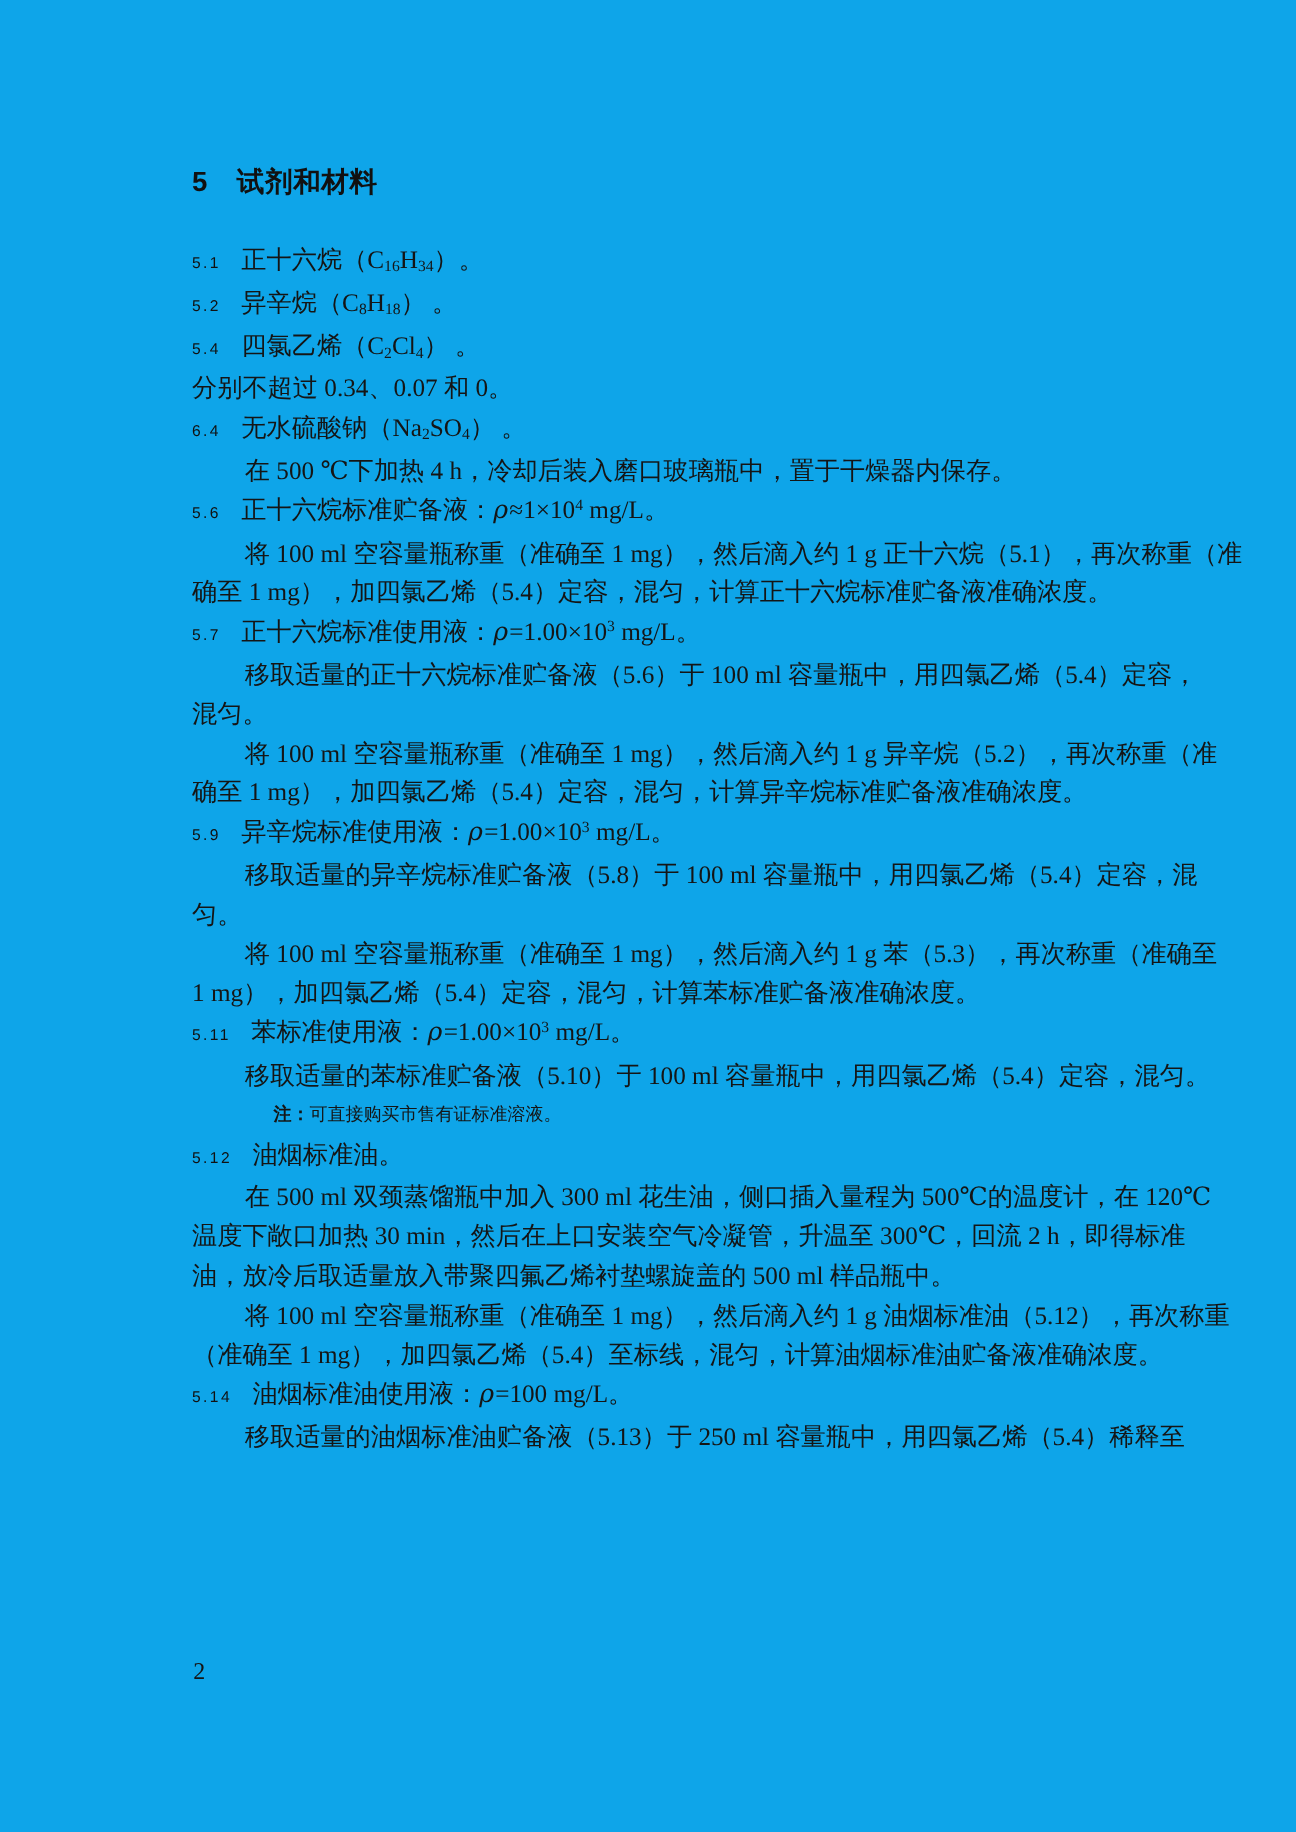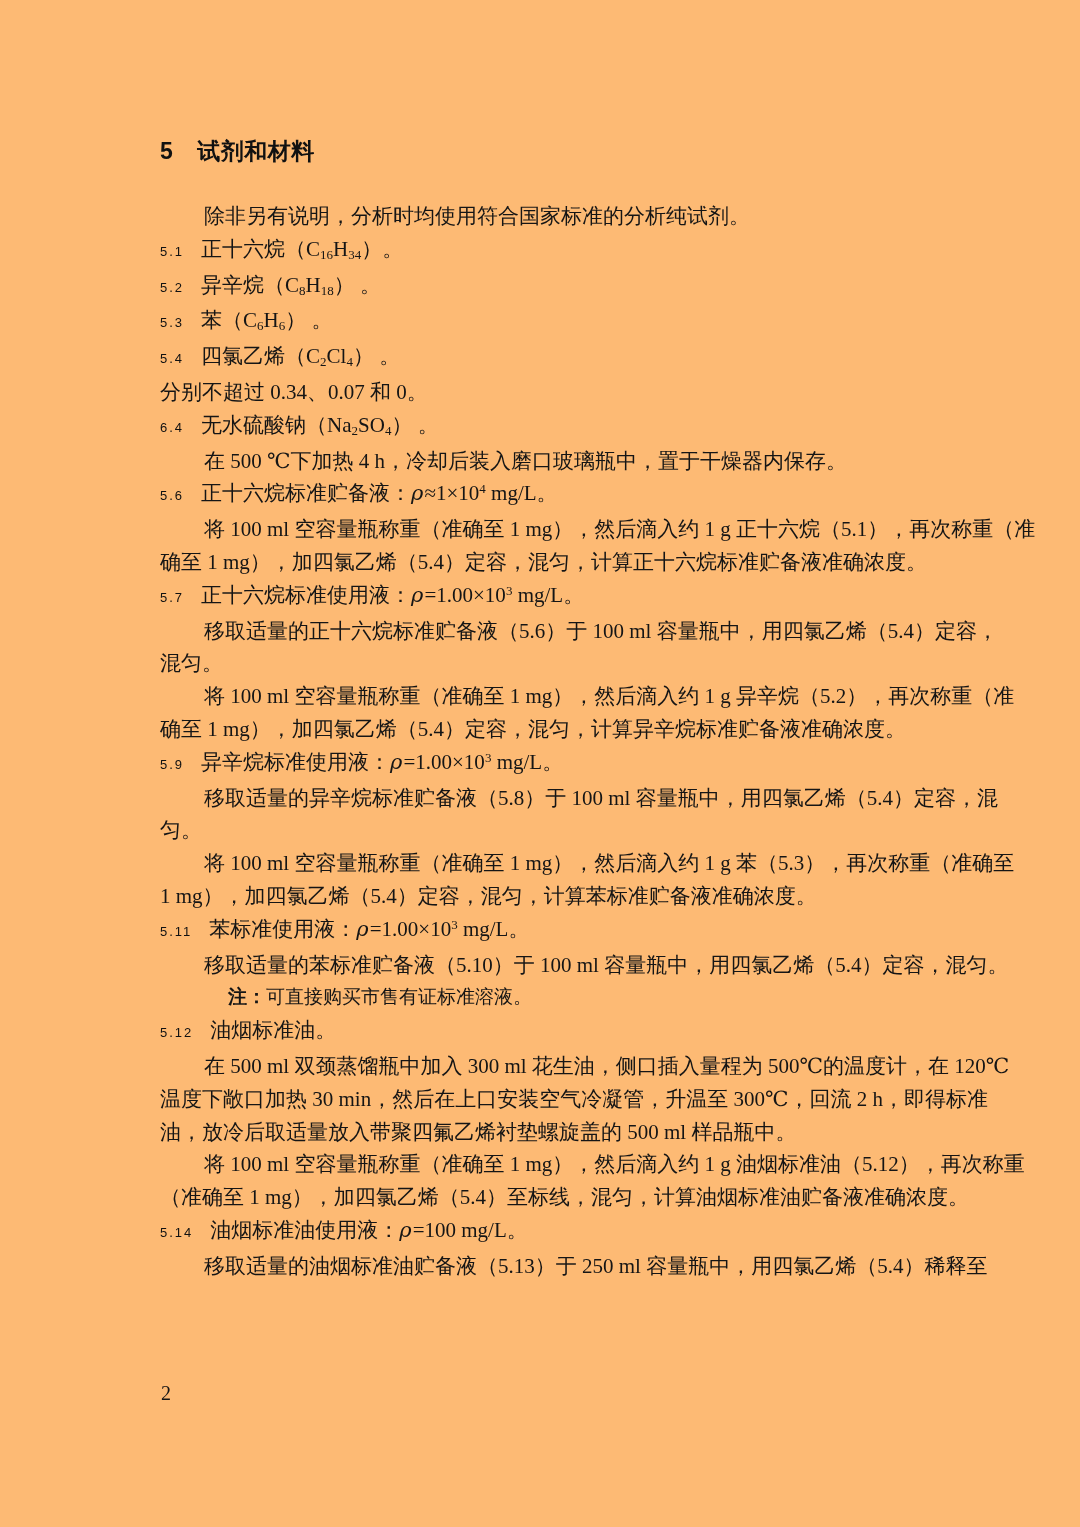--- a/index.html
+++ b/index.html
@@ -8,21 +8,21 @@
     width: 1080px;
     height: 1527px;
     position: relative;
     overflow: hidden;
     font-family: "Liberation Serif", "DejaVu Serif", serif;
     color: #151515;
   }
   .page {
     position: absolute;
     inset: 0;
-    background: #fdba74;
+    background: #0ea5e9;
   }
   .content {
     position: absolute;
     left: 160px;
     top: 136px;
     width: 768px;
   }
   .heading {
     font-family: "Liberation Sans", "DejaVu Sans", sans-serif;
     font-size: 23px;
@@ -42,21 +42,21 @@
   .line.para-cont  { text-indent: 0; }
   .line.item       { text-indent: 0; }
   .item-num {
     font-family: "Liberation Sans", "DejaVu Sans", sans-serif;
     font-size: 13px;
     letter-spacing: 2px;
     margin-right: 17px;
     color: #111;
   }
   .line.note {
-    font-size: 19px;
+    font-size: 15px;
     text-indent: 68px;
   }
   .note-label { font-weight: bold; }
   .rho {
     font-style: italic;
     font-family: "DejaVu Serif", serif;
     margin-right: 1px;
   }
   .doc-lines sup, .doc-lines sub {
     font-size: 0.62em;
@@ -74,24 +74,22 @@
 </style>
 </head>
 <body>
 
 <div class="page">
   <div class="content">
     <div class="heading">
       <span class="h-num">5</span><span>试剂和材料</span>
     </div>
     <div class="doc-lines">
-        <div class="line para-first"><span>除非另有说明，分析时均使用符合国家标准的分析纯试剂。</span></div>
         <div class="line item"><span class="item-num">5.1</span><span>正十六烷（C</span><sub>16</sub><span>H</span><sub>34</sub><span>）。</span></div>
         <div class="line item"><span class="item-num">5.2</span><span>异辛烷（C</span><sub>8</sub><span>H</span><sub>18</sub><span>） 。</span></div>
-        <div class="line item"><span class="item-num">5.3</span><span>苯（C</span><sub>6</sub><span>H</span><sub>6</sub><span>） 。</span></div>
         <div class="line item"><span class="item-num">5.4</span><span>四氯乙烯（C</span><sub>2</sub><span>Cl</span><sub>4</sub><span>） 。</span></div>
         <div class="line para-cont"><span>分别不超过 0.34、0.07 和 0。</span></div>
         <div class="line item"><span class="item-num">6.4</span><span>无水硫酸钠（Na</span><sub>2</sub><span>SO</span><sub>4</sub><span>） 。</span></div>
         <div class="line para-first"><span>在 500 ℃下加热 4 h，冷却后装入磨口玻璃瓶中，置于干燥器内保存。</span></div>
         <div class="line item"><span class="item-num">5.6</span><span>正十六烷标准贮备液：</span><span class="rho">ρ</span><span>≈1×10</span><sup>4</sup><span> mg/L。</span></div>
         <div class="line para-first"><span>将 100 ml 空容量瓶称重（准确至 1 mg），然后滴入约 1 g 正十六烷（5.1），再次称重（准</span></div>
         <div class="line para-cont"><span>确至 1 mg），加四氯乙烯（5.4）定容，混匀，计算正十六烷标准贮备液准确浓度。</span></div>
         <div class="line item"><span class="item-num">5.7</span><span>正十六烷标准使用液：</span><span class="rho">ρ</span><span>=1.00×10</span><sup>3</sup><span> mg/L。</span></div>
         <div class="line para-first"><span>移取适量的正十六烷标准贮备液（5.6）于 100 ml 容量瓶中，用四氯乙烯（5.4）定容，</span></div>
         <div class="line para-cont"><span>混匀。</span></div>

